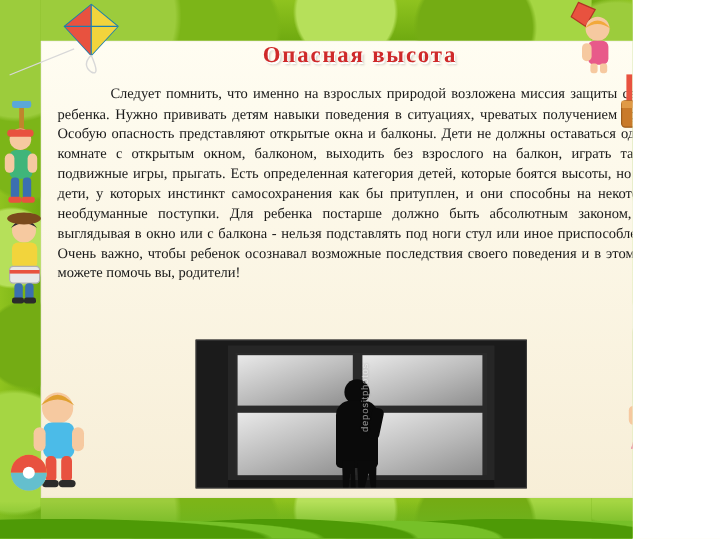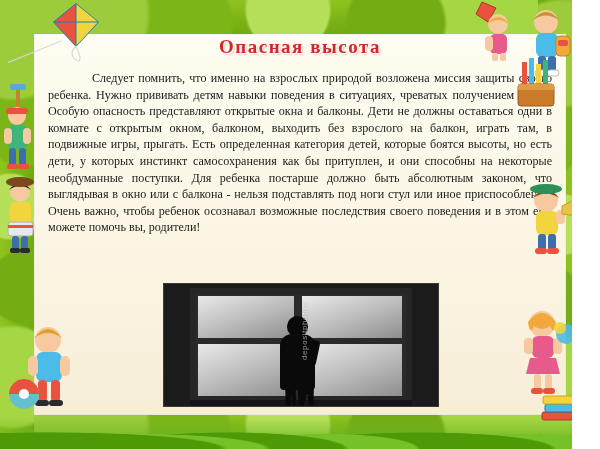--- a/index.html
+++ b/index.html
@@ -12,21 +12,20 @@
     overflow: hidden;
     font-family: "Liberation Serif", serif;
     background: #ffffff;
   }
   .page {
     position: relative;
     width: 527px;
     height: 449px;
     background: #fdf6e6;
     overflow: hidden;
-    padding-left: 45px;
   }
 
   
   .border-layer {
     position: absolute;
     inset: 0;
     pointer-events: none;
   }
   .leaf-band {
     position: absolute;

